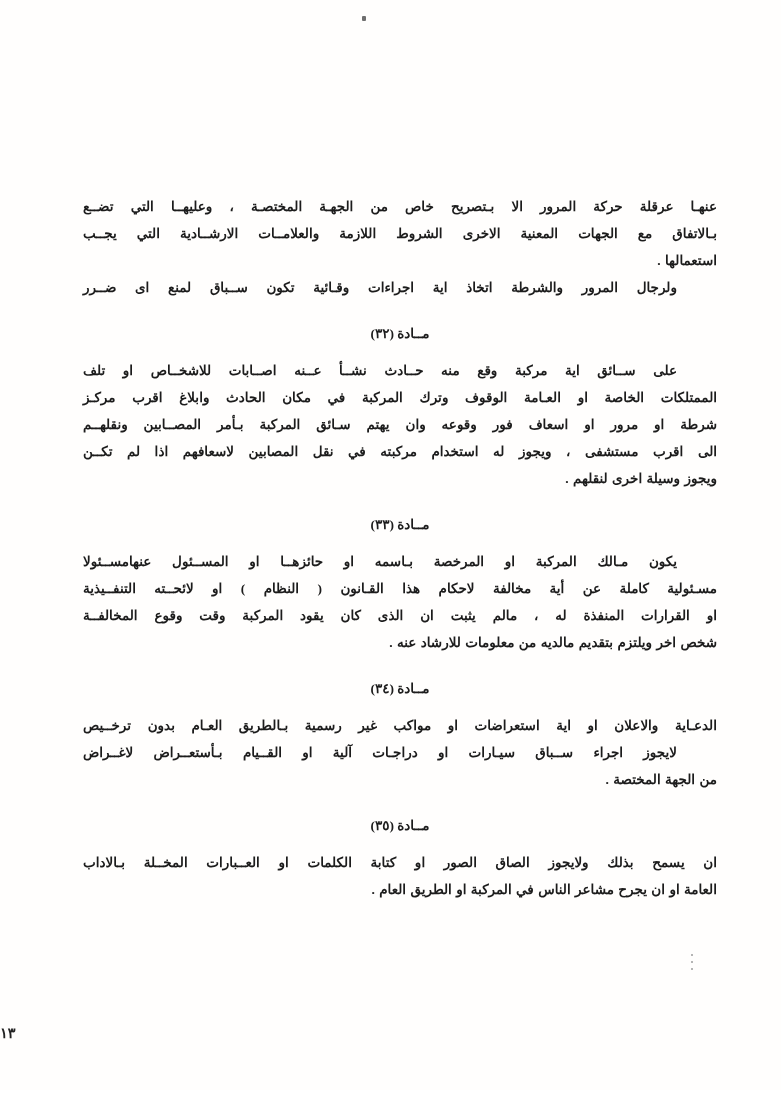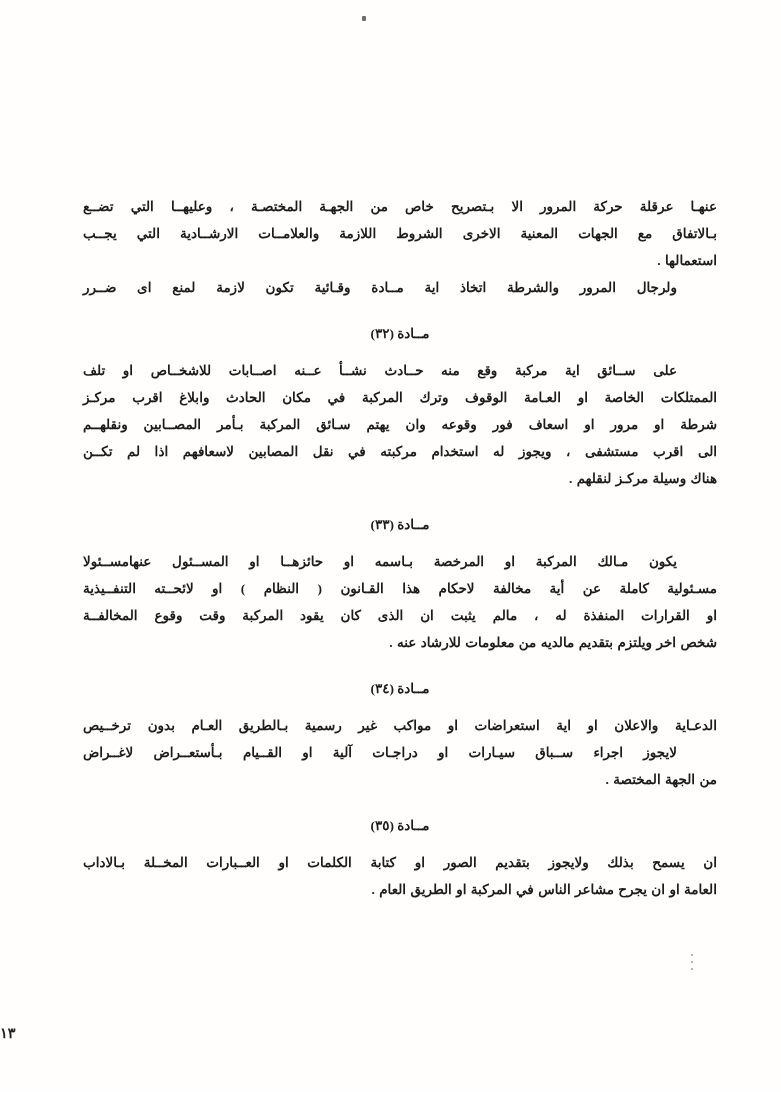--- a/index.html
+++ b/index.html
@@ -95,46 +95,46 @@
 
   <div class="speck-top"></div>
 
   <div class="text-column">
       <div class="para">
         <div class="line">عنهـا عرقلة حركة المرور الا بـتصريح خاص من الجهـة المختصـة ، وعليهــا التي تضــع</div>
         <div class="line">بـالاتفاق مع الجهات المعنية الاخرى الشروط اللازمة والعلامــات الارشــادية التي يجــب</div>
         <div class="line last">استعمالها .</div>
       </div>
       <div class="para">
-        <div class="line indent">ولرجال المرور والشرطة اتخاذ اية مــادة وقـائية تكون لازمة لمنع اى ضــرر</div>
+        <div class="line indent">ولرجال المرور والشرطة اتخاذ اية اجراءات وقـائية تكون ســباق لمنع اى ضــرر</div>
       </div>
       <div class="heading">مــادة (٣٢)</div>
       <div class="para">
         <div class="line indent">على ســائق اية مركبة وقع منه حــادث نشــأ عــنه اصــابات للاشخــاص او تلف</div>
         <div class="line">الممتلكات الخاصة او العـامة الوقوف وترك المركبة في مكان الحادث وابلاغ اقرب مركـز</div>
         <div class="line">شرطة او مرور او اسعاف فور وقوعه وان يهتم سـائق المركبة بـأمر المصــابين ونقلهــم</div>
         <div class="line">الى اقرب مستشفى ، ويجوز له استخدام مركبته في نقل المصابين لاسعافهم اذا لم تكــن</div>
-        <div class="line last">هناك وسيلة مركـز لنقلهم .</div>
+        <div class="line last">ويجوز وسيلة اخرى لنقلهم .</div>
       </div>
       <div class="heading">مــادة (٣٣)</div>
       <div class="para">
         <div class="line indent">يكون مـالك المركبة او المرخصة بـاسمه او حائزهــا او المســئول عنهامســئولا</div>
         <div class="line">مسـئولية كاملة عن أية مخالفة لاحكام هذا القـانون ( النظام ) او لائحــته التنفــيذية</div>
         <div class="line">او القرارات المنفذة له ، مالم يثبت ان الذى كان يقود المركبة وقت وقوع المخالفــة</div>
         <div class="line last">شخص اخر ويلتزم بتقديم مالديه من معلومات للارشاد عنه .</div>
       </div>
       <div class="heading">مــادة (٣٤)</div>
       <div class="para">
         <div class="line">الدعـاية والاعلان او اية استعراضات او مواكب غير رسمية بـالطريق العـام بدون ترخــيص</div>
         <div class="line indent">لايجوز اجراء ســباق سيـارات او دراجـات آلية او القــيام بـأستعــراض لاغــراض</div>
         <div class="line last">من الجهة المختصة .</div>
       </div>
       <div class="heading">مــادة (٣٥)</div>
       <div class="para">
-        <div class="line">ان يسمح بذلك ولايجوز بتقديم الصور او كتابة الكلمات او العــبارات المخــلة بـالاداب</div>
+        <div class="line">ان يسمح بذلك ولايجوز الصاق الصور او كتابة الكلمات او العــبارات المخــلة بـالاداب</div>
         <div class="line last">العامة او ان يجرح مشاعر الناس في المركبة او الطريق العام .</div>
       </div>
     </div>
 
   <div class="speck-right"></div>
 
   <div class="page-number">١٣</div>
 
 </div>
 

